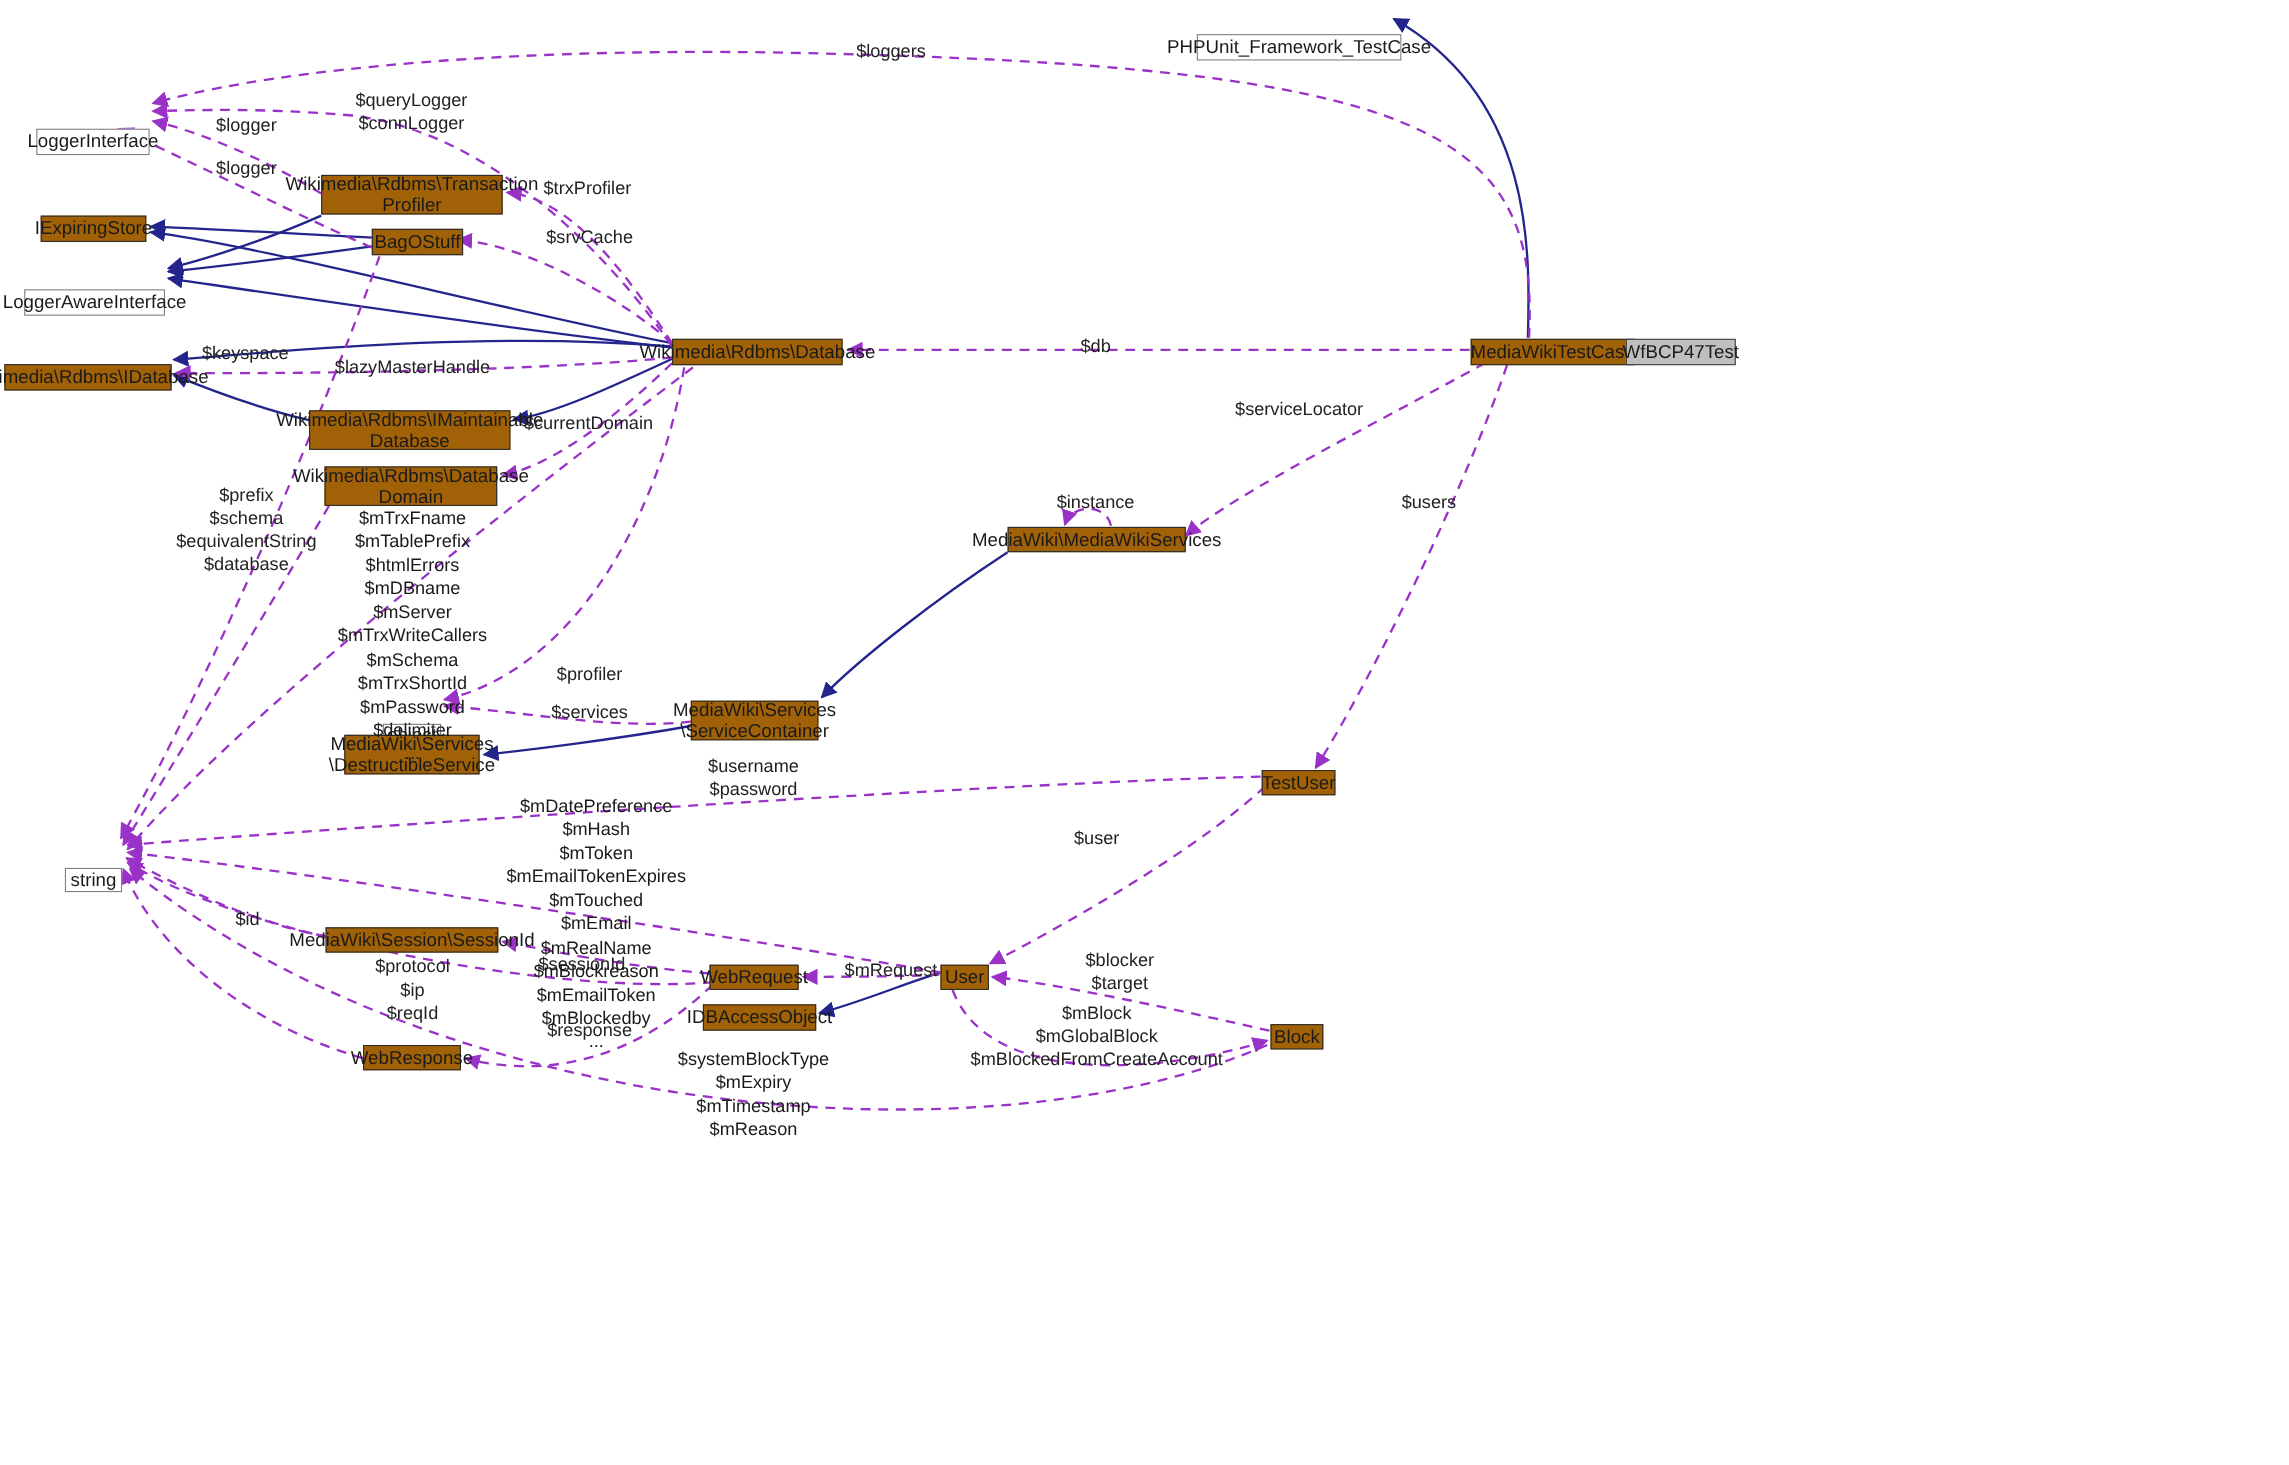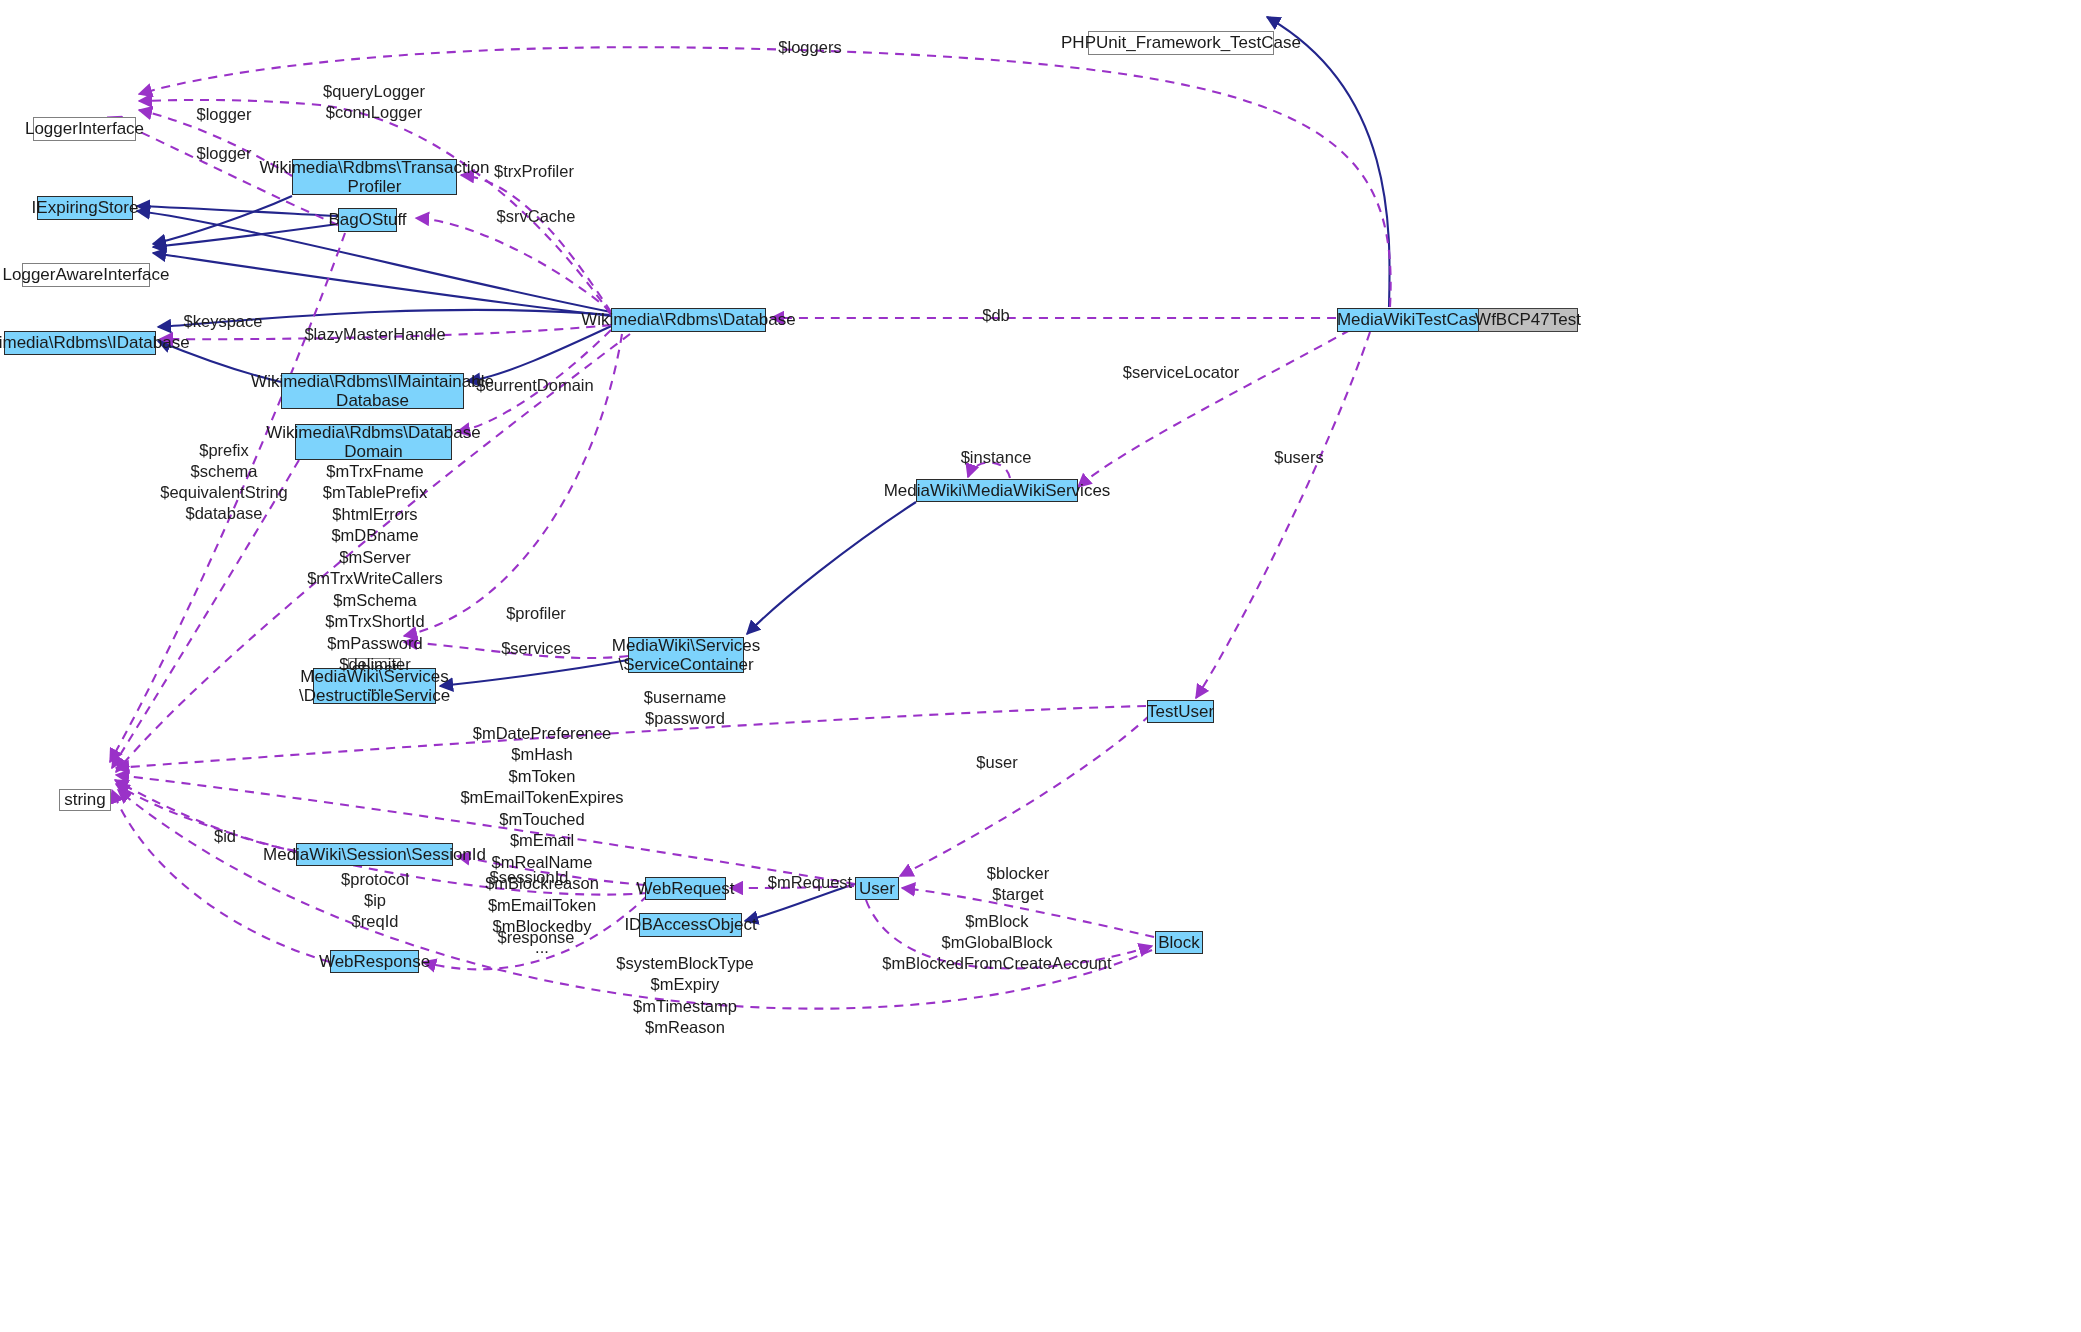--- a/index.html
+++ b/index.html
@@ -23,21 +23,21 @@
     height: 1332px;
     pointer-events: none;
   }
   .node {
     position: absolute;
     box-sizing: border-box;
     display: flex;
     align-items: center;
     justify-content: center;
     text-align: center;
-    background: #7dd3fc;
+    background: #a16207;
     border: 1px solid #2b2b2b;
     color: #1a1a1a;
     font-size: 17px;
     line-height: 1.12;
     white-space: pre-line;
     padding: 1px 4px;
   }
   .node.grey-node {
     border: 1px solid #808080;
     background: #ffffff;
@@ -171,21 +171,21 @@
       <path d="M 330 962 C 220 930 140 860 112 790"></path>
     </g>
   </svg>
 
   <div id="nodes-layer">
       <div class="node grey-node" style="left: 1088px; top: 3px; width: 186px; height: 24px;">PHPUnit_Framework_TestCase</div>
       <div class="node grey-node" style="left: 33px; top: 89px; width: 103px; height: 24px; text-align: right;">LoggerInterface</div>
       <div class="node" style="left: 292px; top: 159px; width: 165px; height: 36px;">Wikimedia\Rdbms\Transaction
 Profiler</div>
       <div class="node" style="left: 37px; top: 196px; width: 96px; height: 24px;">IExpiringStore</div>
-      <div class="node" style="left: 338px; top: 208px; width: 59px; height: 24px;">BagOStuff</div>
+      <div class="node" style="left: 338px; top: 208px; width: 83px; height: 24px;">BagOStuff</div>
       <div class="node grey-node" style="left: 22px; top: 235px; width: 128px; height: 24px;">LoggerAwareInterface</div>
       <div class="node" style="left: 611px; top: 308px; width: 155px; height: 24px;">Wikimedia\Rdbms\Database</div>
       <div class="node" style="left: 1337px; top: 308px; width: 149px; height: 24px;">MediaWikiTestCase</div>
       <div class="node current-node" style="left: 1478px; top: 308px; width: 100px; height: 24px;">WfBCP47Test</div>
       <div class="node" style="left: 4px; top: 331px; width: 152px; height: 24px;">Wikimedia\Rdbms\IDatabase</div>
       <div class="node" style="left: 281px; top: 373px; width: 183px; height: 36px;">Wikimedia\Rdbms\IMaintainable
 Database</div>
       <div class="node" style="left: 295px; top: 424px; width: 157px; height: 36px;">Wikimedia\Rdbms\Database
 Domain</div>
       <div class="node" style="left: 916px; top: 479px; width: 162px; height: 23px;">MediaWiki\MediaWikiServices</div>

